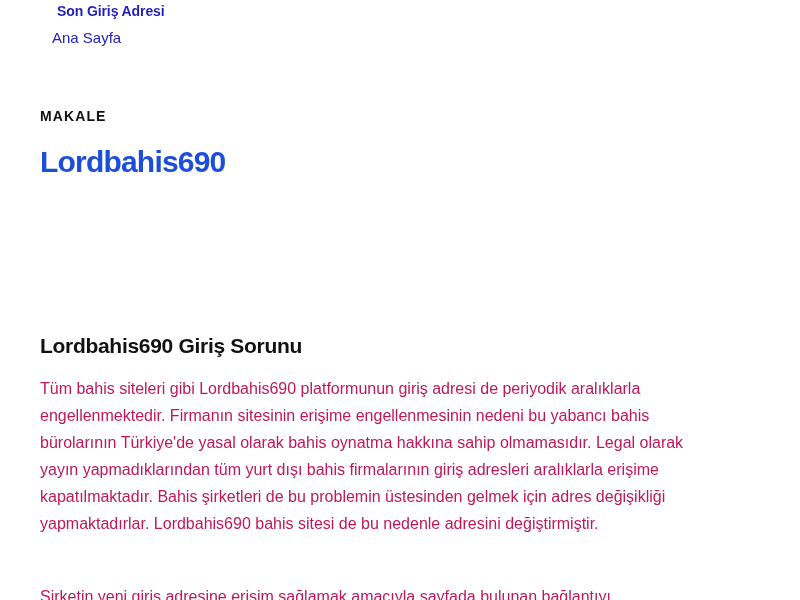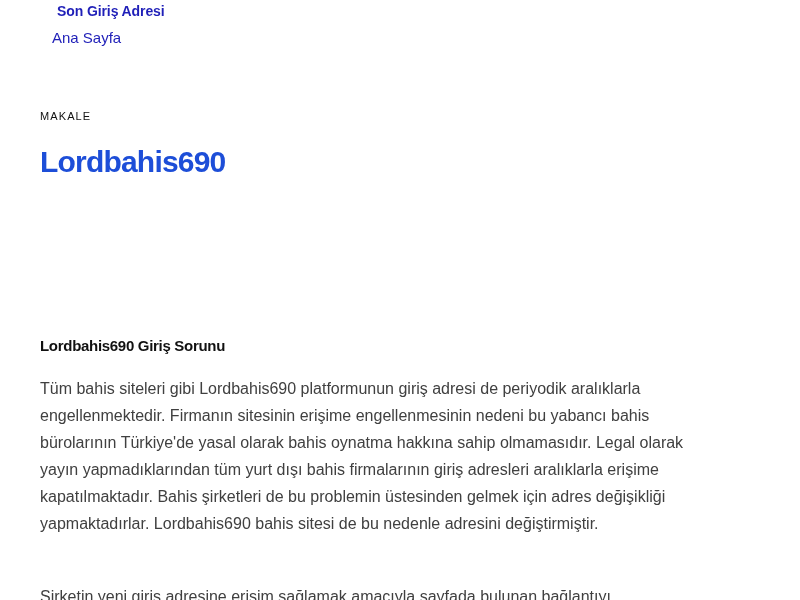--- a/index.html
+++ b/index.html
@@ -18,36 +18,36 @@
       text-decoration: none; letter-spacing: -0.1px;
     }
     .nav-home {
       position: absolute; left: 52px; top: 29px;
       font-size: 15px; color: #1f1fb8; text-decoration: none;
     }
     .article {
       position: absolute; left: 40px; top: 108px; width: 680px;
     }
     .kicker {
-      font-size: 11px; font-weight: normal; letter-spacing: 1.1px;
+      font-size: 14px; font-weight: bold; letter-spacing: 1.1px;
       color: #111111; text-transform: uppercase; line-height: 16px;
     }
     .post-title {
       margin-top: 20px;
       font-size: 30px; font-weight: bold; color: #1d4ed8;
       letter-spacing: -0.8px; line-height: 36px;
     }
     .section-heading {
       position: absolute; top: 224px; left: 0;
-      font-size: 15px; font-weight: bold; color: #111111;
+      font-size: 21px; font-weight: bold; color: #111111;
       letter-spacing: -0.3px; line-height: 28px; white-space: nowrap;
     }
     .para {
       position: absolute; left: 0; width: 670px;
-      font-size: 16px; line-height: 27px; color: #404040;
+      font-size: 16px; line-height: 27px; color: #be185d;
     }
     .para-1 { top: 267px; }
     .para-2 { top: 475px; white-space: nowrap; }
   </style>
 </head>
 <body>
 
 <header class="site-header">
   <a class="site-title">Son Giriş Adresi</a>
   <a class="nav-home">Ana Sayfa</a>

